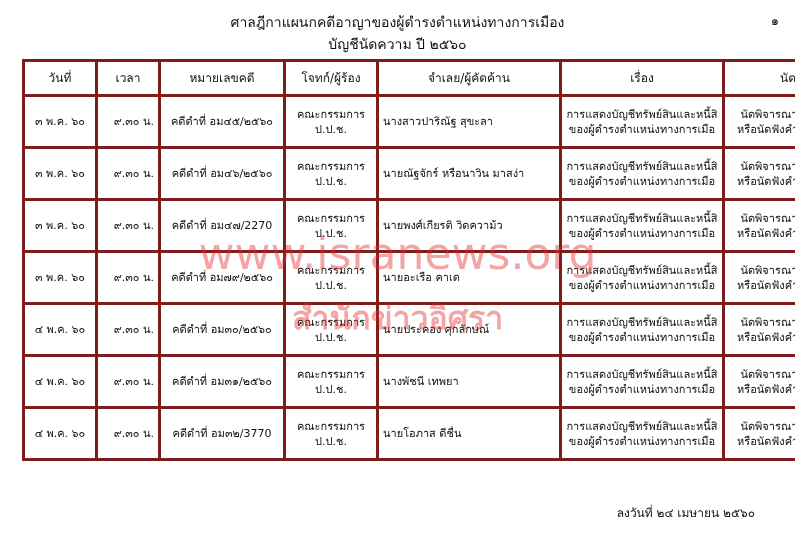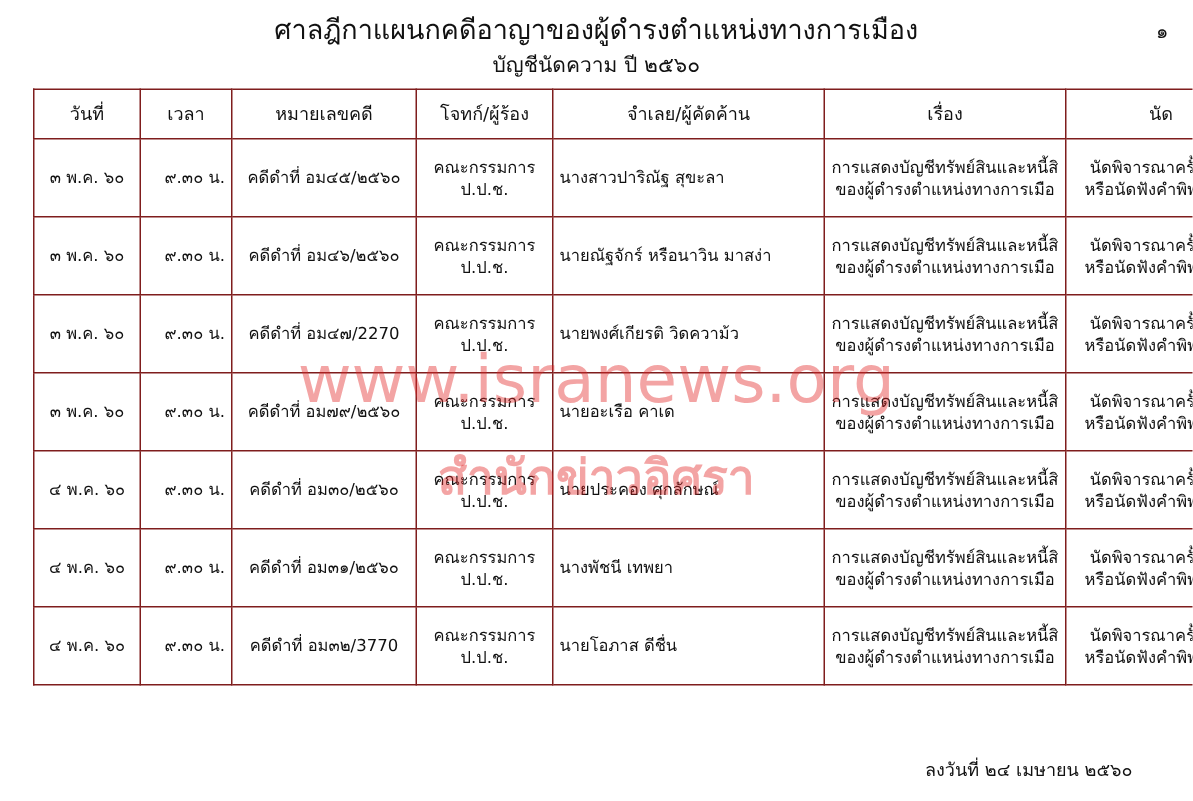--- a/index.html
+++ b/index.html
@@ -26,43 +26,42 @@
     top: 10px;
     right: 16px;
     font-size: 13px;
     color: #111;
   }
   .doc-header {
     text-align: center;
     padding-top: 12px;
   }
   .doc-title-1 {
-    font-size: 18px;
+    font-size: 14px;
     font-weight: normal;
     line-height: 20px;
-    font-family: Liberation Mono, monospace;
   }
   .doc-title-2 {
     font-size: 14px;
     font-weight: normal;
     line-height: 20px;
     margin-top: 2px;
   }
   table.case-table {
     position: absolute;
     top: 59px;
     left: 22px;
     width: 752px;
     border-collapse: collapse;
     table-layout: fixed;
     background: transparent;
   }
   table.case-table th,
   table.case-table td {
-    border: 1px solid #7f1d1d;
+    border: 3px solid #7f1d1d;
     padding: 3px 4px;
     vertical-align: middle;
     font-size: 11px;
     line-height: 15px;
   }
   table.case-table thead th {
     text-align: center;
     font-weight: normal;
     height: 26px;
     font-size: 12px;

